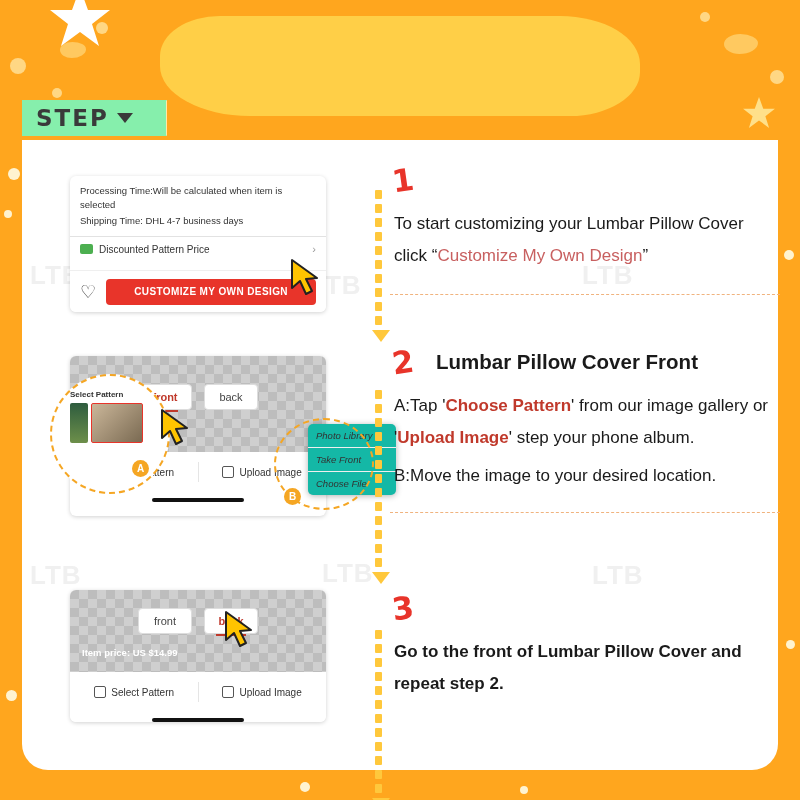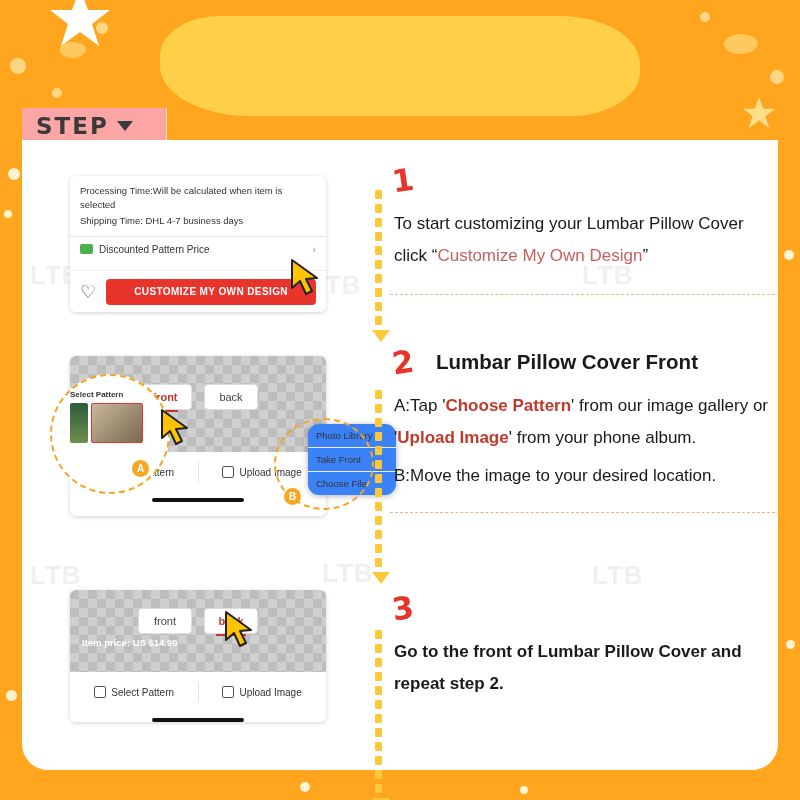--- a/index.html
+++ b/index.html
@@ -40,23 +40,23 @@
     letter-spacing:2px;
     text-shadow:
       -3px 0 0 #FF8A00, 3px 0 0 #FF8A00, 0 -3px 0 #FF8A00, 0 3px 0 #FF8A00,
       -3px -3px 0 #FF8A00, 3px -3px 0 #FF8A00, -3px 3px 0 #FF8A00, 3px 3px 0 #FF8A00,
       0 6px 0 #FF8A00;
   }
   .title .line2 { display:block; }
 
   
   .step-tab {
-    position:absolute; left:22px; top:108px;
+    position:absolute; left:22px; top:100px;
     width:145px; height:36px;
-    background:#fca5a5;
+    background:#86efac;
     display:flex; align-items:center;
     padding-left:14px;
     clip-path: polygon(0 0, 100% 0, 100% 100%, 0 100%);
   }
   .step-tab:after{
     content:""; position:absolute; right:-17px; top:0;
     border-top:18px solid transparent;
     border-bottom:18px solid transparent;
     border-left:18px solid #FFE9A8;
   }
@@ -128,39 +128,40 @@
   .tabs-row {
     position:absolute; left:0; top:28px; width:100%;
     display:flex; justify-content:center; gap:12px;
   }
   .tab-btn {
     width:54px; height:26px; background:#fff; border:1px solid #ddd; border-radius:4px;
     font-size:11px; color:#444; display:flex; align-items:center; justify-content:center;
   }
   .tab-btn.active { color:#C0392B; font-weight:bold; border-color:#ddd; }
   .tab-underline { position:absolute; width:30px; height:2px; background:#C0392B; }
-  .price-line { font-size:9.5px; color:#fff; position:absolute; left:12px; bottom:24px; font-weight:bold;}
+  .price-line { font-size:9.5px; color:#fff; position:absolute; left:12px; bottom:14px; font-weight:bold;}
   .bottom-bar {
     height:40px; display:flex; align-items:center; justify-content:space-around;
     font-size:10px; color:#333; background:#fff; position:relative;
   }
   .bottom-bar .sep { position:absolute; left:50%; top:10px; width:1px; height:20px; background:#E5E5E5; }
   .bb-item { display:flex; align-items:center; gap:5px; }
   .bb-icon { width:12px;height:12px;border:1.4px solid #555; border-radius:2px;}
   .home-indicator { height:14px; background:#fff; position:relative;}
   .home-indicator:after{
     content:""; position:absolute; left:50%; transform:translateX(-50%); bottom:4px;
     width:92px;height:4px;border-radius:3px;background:#111;
   }
 
   
   .popup {
-    position:absolute; width:88px; background:#3b82f6; border-radius:11px;
+    position:absolute; width:88px; background:#14b8a6; border-radius:5px;
     box-shadow:0 1px 6px rgba(0,0,0,.3); font-size:9.5px; color:#333;
     overflow:hidden;
+    font-style:italic;
   }
   .popup div { padding:6px 8px; border-bottom:1px solid #EFEFEF; }
   .popup div:last-child { border-bottom:none; }
 
   
   .callout-circle {
     position:absolute; border:2px dashed #F5A623; border-radius:50%;
   }
   .badge {
     position:absolute; width:17px; height:17px; border-radius:50%;
@@ -392,21 +393,21 @@
     </div>
     <div class="dashline" style="margin-top:22px;"></div>
   </div>
 
   <div class="txtcol" style="top:204px;">
     <div class="head-row">
       <div class="num">2</div>
       <div class="head-hl">Lumbar Pillow Cover Front</div>
     </div>
     <div class="body-txt" style="margin-left:4px;">
-      <span>A:Tap '</span><span class="red">Choose Pattern</span><span>' from our image gallery or '</span><span class="red">Upload Image</span><span>' from your phone album.</span>
+      <span>A:Tap '</span><span class="red">Choose Pattern</span><span>' from our image gallery or '</span><span class="red">Upload Image</span><span>' step your phone album.</span>
     </div>
     <div class="body-txt" style="margin-left:4px;margin-top:6px;">B:Move the image to your desired location.</div>
     <div class="dashline" style="margin-top:20px;"></div>
   </div>
 
   <div class="txtcol" style="top:450px;">
     <div class="head-row">
       <div class="num">3</div>
     </div>
     <div class="body-txt" style="margin-left:4px;font-weight:bold;">Go to the front of Lumbar Pillow Cover and repeat step 2.</div>

